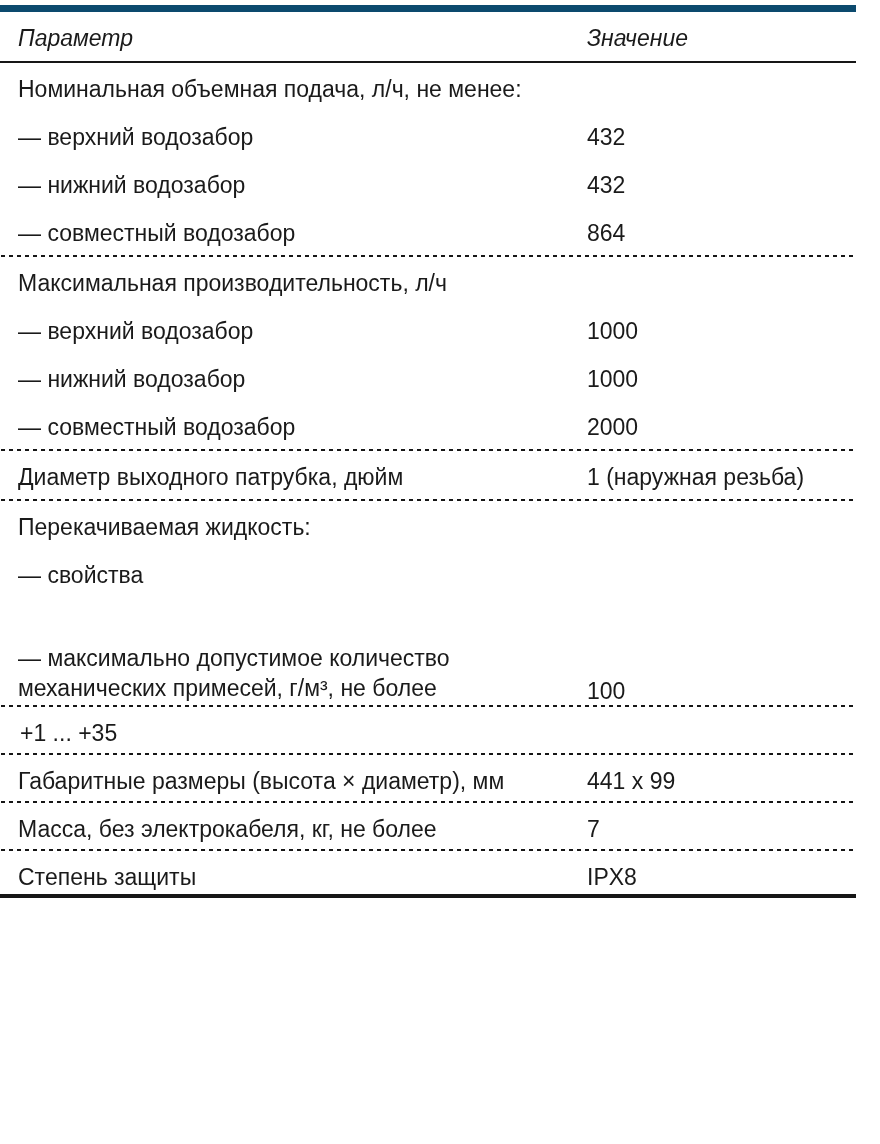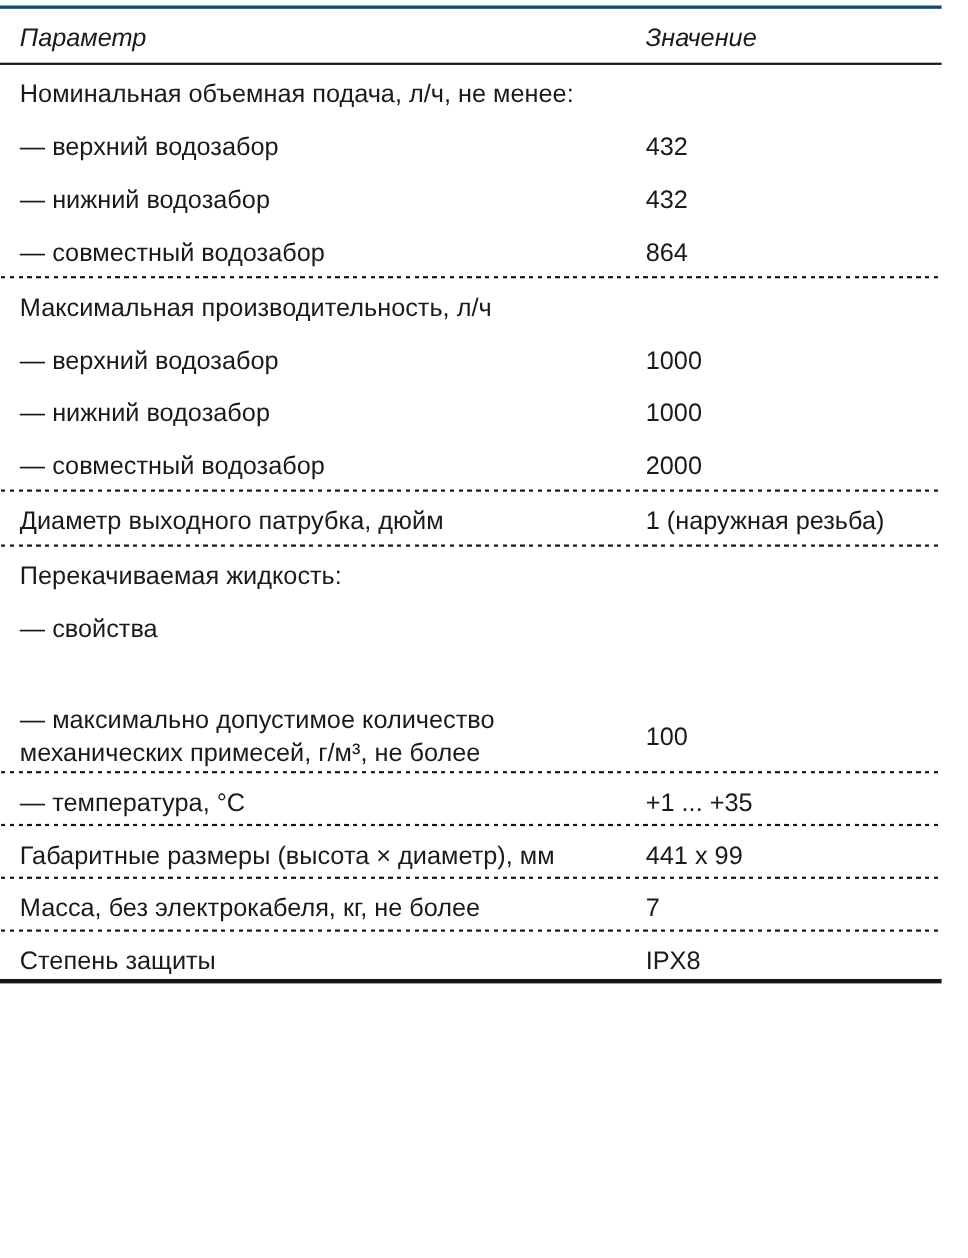--- a/index.html
+++ b/index.html
@@ -9,34 +9,34 @@
     width: 880px;
     height: 1144px;
     overflow: hidden;
     font-family: "Liberation Sans", sans-serif;
     color: #1a1a1a;
   }
   .spec-table {
     margin-top: 5px;
     width: 856px;
     box-sizing: border-box;
-    border-top: 3px solid #0c4a6e;
+    border-top: 7px solid #0c4a6e;
     border-bottom: 4px solid #161616;
   }
   .header-row {
     display: flex;
     padding: 13px 0 10px 0;
     font-style: italic;
     font-size: 23px;
     line-height: 26px;
     border-bottom: 2px solid #161616;
   }
   .row {
     display: flex;
-    align-items: center;
+    align-items: flex-end;
     padding: 14px 16px 10px 0;
     font-size: 23px;
     line-height: 24px;
   }
   .param {
     width: 567px;
     box-sizing: border-box;
     padding-left: 18px;
     white-space: pre-line;
   }
@@ -123,21 +123,20 @@
   </div>
   <div class="row row-wrap2">
     <div class="param">— максимально допустимое количество
 механических примесей, г/м³, не более</div>
     <div class="value">100</div>
   </div>
 
   <div class="dash"></div>
 
   <div class="row pb8">
-    <div class="param">— температура, °С</div>
     <div class="value">+1 ... +35</div>
   </div>
 
   <div class="dash"></div>
 
   <div class="row pb8">
     <div class="param">Габаритные размеры (высота × диаметр), мм</div>
     <div class="value">441 x 99</div>
   </div>
 

